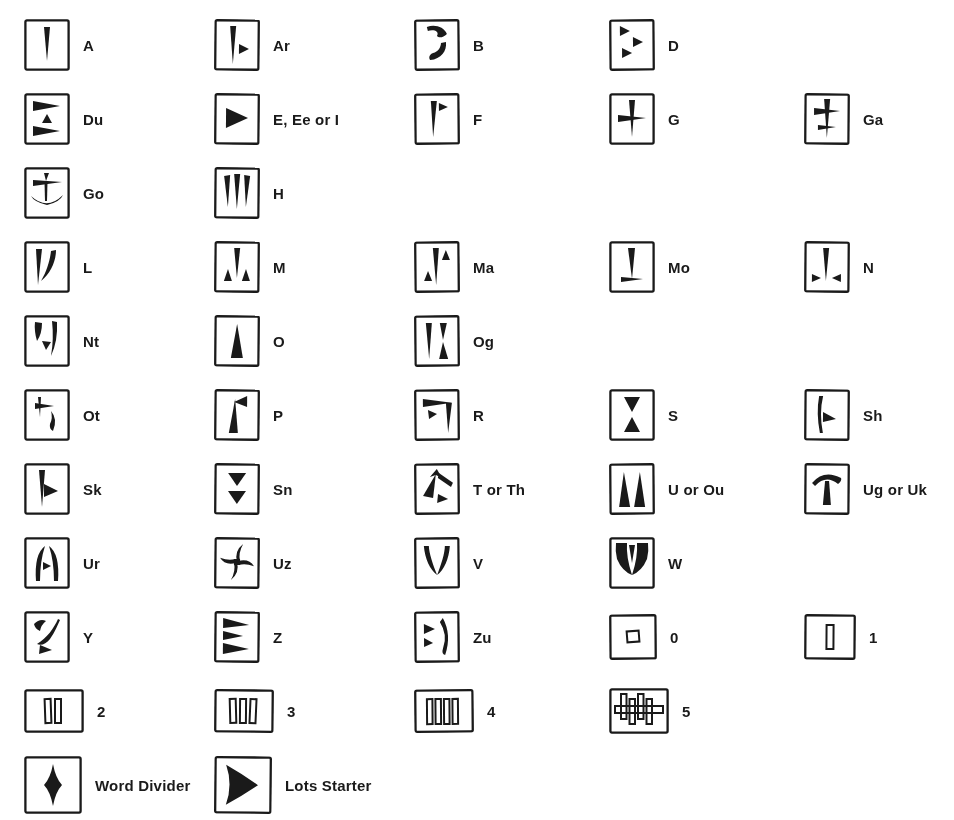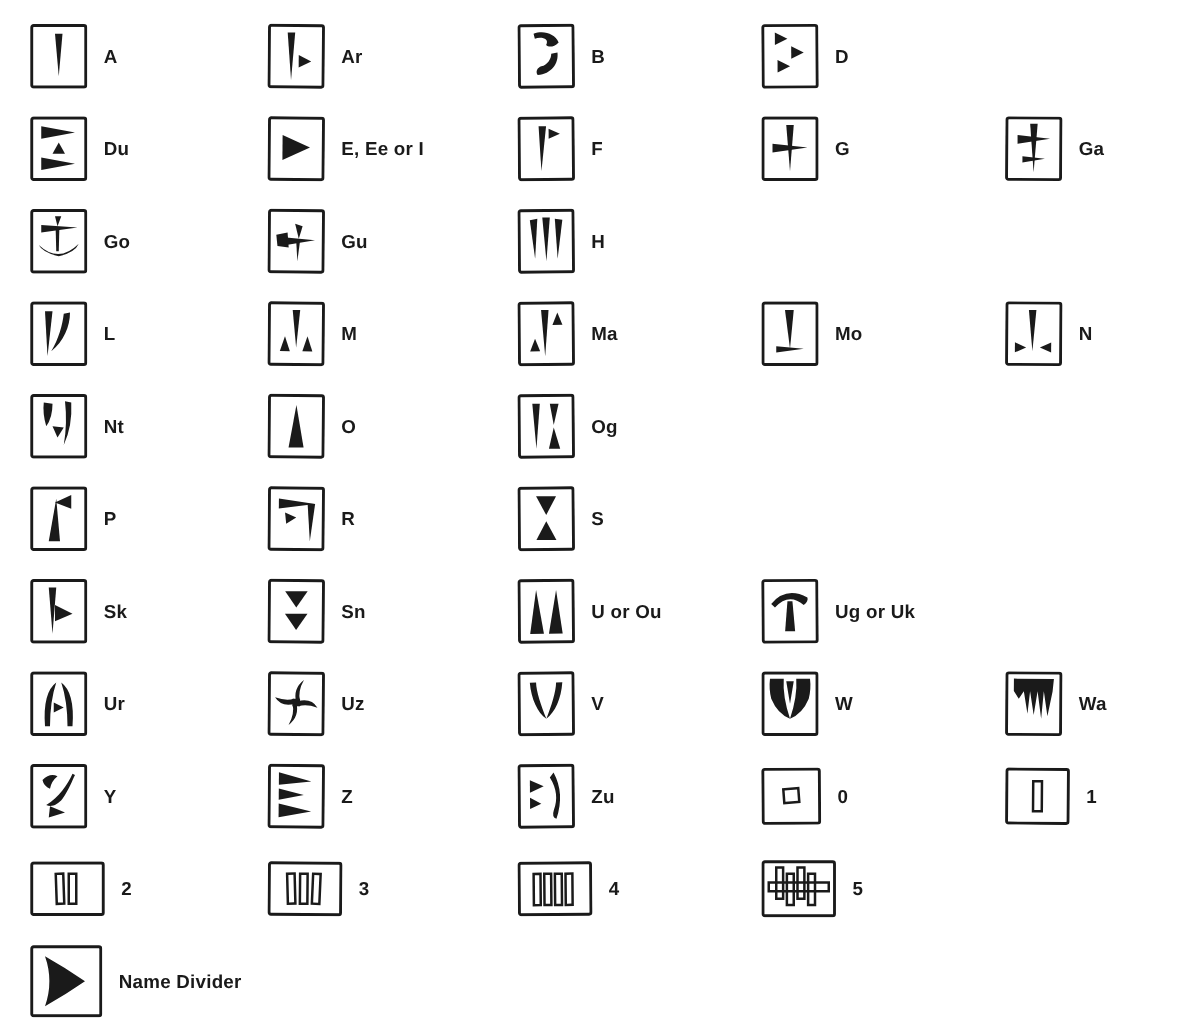--- a/index.html
+++ b/index.html
@@ -135,32 +135,20 @@
             <polygon points="17.5,11 20.5,11 20,30 18,30"></polygon>
             <path d="M4 25 Q20 40 36 24 Q33 31 20 34 Q7 31 4 25 Z"></path>
           </g>
         </svg>
         <span class="glabel">Go</span>
       </div>
       <div class="cell">
         <svg width="46" height="52" viewBox="0 0 46 52">
           <rect x="1.4" y="1.4" width="43.2" height="49.2" rx="1.5" fill="#fff" stroke="#1a1a1a" stroke-width="2.3"></rect>
           <g fill="#1a1a1a" transform="translate(3,4)">
-            <polygon points="4,17 13,15 14,27 5,26"></polygon>
-            <polygon points="12,19 35,21 12,25"></polygon>
-            <polygon points="19,8 25,10 22,20"></polygon>
-            <polygon points="20,22 23,22 21,38"></polygon>
-          </g>
-        </svg>
-        <span class="glabel">Gu</span>
-      </div>
-      <div class="cell">
-        <svg width="46" height="52" viewBox="0 0 46 52">
-          <rect x="1.4" y="1.4" width="43.2" height="49.2" rx="1.5" fill="#fff" stroke="#1a1a1a" stroke-width="2.3"></rect>
-          <g fill="#1a1a1a" transform="translate(3,4)">
             <polygon points="7,5 13,4 11,36"></polygon>
             <polygon points="17,3 23,3 20,38"></polygon>
             <polygon points="27,4 33,5 29,36"></polygon>
           </g>
         </svg>
         <span class="glabel">H</span>
       </div>
     </div>
     <div class="row">
       <div class="cell">
@@ -248,20 +236,31 @@
           </g>
         </svg>
         <span class="glabel">Og</span>
       </div>
     </div>
     <div class="row">
       <div class="cell">
         <svg width="46" height="52" viewBox="0 0 46 52">
           <rect x="1.4" y="1.4" width="43.2" height="49.2" rx="1.5" fill="#fff" stroke="#1a1a1a" stroke-width="2.3"></rect>
           <g fill="#1a1a1a" transform="translate(3,4)">
+            <polygon points="11,4 14,4 13,24"></polygon>
+            <polygon points="8,10 27,13 8,16"></polygon>
+            <path d="M24 18 Q31 26 26 38 Q22 36 23 31 Q26 25 24 18 Z"></path>
+          </g>
+        </svg>
+        <span class="glabel">Ot</span>
+      </div>
+      <div class="cell">
+        <svg width="46" height="52" viewBox="0 0 46 52">
+          <rect x="1.4" y="1.4" width="43.2" height="49.2" rx="1.5" fill="#fff" stroke="#1a1a1a" stroke-width="2.3"></rect>
+          <g fill="#1a1a1a" transform="translate(3,4)">
             <polygon points="12,40 21,40 18,6"></polygon>
             <polygon points="30,3 17,9 30,14"></polygon>
           </g>
         </svg>
         <span class="glabel">P</span>
       </div>
       <div class="cell">
         <svg width="46" height="52" viewBox="0 0 46 52">
           <rect x="1.4" y="1.4" width="43.2" height="49.2" rx="1.5" fill="#fff" stroke="#1a1a1a" stroke-width="2.3"></rect>
           <g fill="#1a1a1a" transform="translate(3,4)">
@@ -275,20 +274,30 @@
       <div class="cell">
         <svg width="46" height="52" viewBox="0 0 46 52">
           <rect x="1.4" y="1.4" width="43.2" height="49.2" rx="1.5" fill="#fff" stroke="#1a1a1a" stroke-width="2.3"></rect>
           <g fill="#1a1a1a" transform="translate(3,4)">
             <polygon points="12,4 28,4 20,19"></polygon>
             <polygon points="20,24 28,39 12,39"></polygon>
           </g>
         </svg>
         <span class="glabel">S</span>
       </div>
+      <div class="cell">
+        <svg width="46" height="52" viewBox="0 0 46 52">
+          <rect x="1.4" y="1.4" width="43.2" height="49.2" rx="1.5" fill="#fff" stroke="#1a1a1a" stroke-width="2.3"></rect>
+          <g fill="#1a1a1a" transform="translate(3,4)">
+            <path d="M12 3 L16 3 Q12 20 16 40 L13 40 Q9 20 12 3 Z"></path>
+            <polygon points="16,19 29,26 16,29"></polygon>
+          </g>
+        </svg>
+        <span class="glabel">Sh</span>
+      </div>
     </div>
     <div class="row">
       <div class="cell">
         <svg width="46" height="52" viewBox="0 0 46 52">
           <rect x="1.4" y="1.4" width="43.2" height="49.2" rx="1.5" fill="#fff" stroke="#1a1a1a" stroke-width="2.3"></rect>
           <g fill="#1a1a1a" transform="translate(3,4)">
             <polygon points="12,3 18,3 15,40"></polygon>
             <polygon points="17,17 31,24 17,30"></polygon>
           </g>
         </svg>
@@ -296,20 +305,32 @@
       </div>
       <div class="cell">
         <svg width="46" height="52" viewBox="0 0 46 52">
           <rect x="1.4" y="1.4" width="43.2" height="49.2" rx="1.5" fill="#fff" stroke="#1a1a1a" stroke-width="2.3"></rect>
           <g fill="#1a1a1a" transform="translate(3,4)">
             <polygon points="11,6 29,6 20,19"></polygon>
             <polygon points="11,24 29,24 20,37"></polygon>
           </g>
         </svg>
         <span class="glabel">Sn</span>
+      </div>
+      <div class="cell">
+        <svg width="46" height="52" viewBox="0 0 46 52">
+          <rect x="1.4" y="1.4" width="43.2" height="49.2" rx="1.5" fill="#fff" stroke="#1a1a1a" stroke-width="2.3"></rect>
+          <g fill="#1a1a1a" transform="translate(3,4)">
+            <polygon points="13,10 20,2 25,11 19,8"></polygon>
+            <polygon points="19,7 6,29 16,31"></polygon>
+            <polygon points="22,6 36,16 34,20 21,11"></polygon>
+            <polygon points="21,27 31,32 20,36"></polygon>
+          </g>
+        </svg>
+        <span class="glabel">T or Th</span>
       </div>
       <div class="cell">
         <svg width="46" height="52" viewBox="0 0 46 52">
           <rect x="1.4" y="1.4" width="43.2" height="49.2" rx="1.5" fill="#fff" stroke="#1a1a1a" stroke-width="2.3"></rect>
           <g fill="#1a1a1a" transform="translate(3,4)">
             <polygon points="7,40 12,5 18,40"></polygon>
             <polygon points="22,40 28,5 33,40"></polygon>
           </g>
         </svg>
         <span class="glabel">U or Ou</span>
@@ -364,29 +385,20 @@
         <svg width="46" height="52" viewBox="0 0 46 52">
           <rect x="1.4" y="1.4" width="43.2" height="49.2" rx="1.5" fill="#fff" stroke="#1a1a1a" stroke-width="2.3"></rect>
           <g fill="#1a1a1a" transform="translate(3,4)">
             <path d="M4 2 L15 2 Q14 16 20 34 Q10 30 5 18 Q3 10 4 2 Z"></path>
             <path d="M36 2 L25 2 Q26 16 20 34 Q30 30 35 18 Q37 10 36 2 Z"></path>
             <polygon points="17,4 23,4 20,22"></polygon>
           </g>
         </svg>
         <span class="glabel">W</span>
       </div>
-      <div class="cell">
-        <svg width="46" height="52" viewBox="0 0 46 52">
-          <rect x="1.4" y="1.4" width="43.2" height="49.2" rx="1.5" fill="#fff" stroke="#1a1a1a" stroke-width="2.3"></rect>
-          <g fill="#1a1a1a" transform="translate(3,4)">
-            <path d="M4 2 L36 2 L35 12 L31 32 L28 12 L26 34 L23 12 L20 31 L17 12 L15 30 L12 12 L8 18 L4 12 Z"></path>
-          </g>
-        </svg>
-        <span class="glabel">Wa</span>
-      </div>
     </div>
     <div class="row">
       <div class="cell">
         <svg width="46" height="52" viewBox="0 0 46 52">
           <rect x="1.4" y="1.4" width="43.2" height="49.2" rx="1.5" fill="#fff" stroke="#1a1a1a" stroke-width="2.3"></rect>
           <g fill="#1a1a1a" transform="translate(3,4)">
             <path d="M7 9 Q13 3 19 6 Q14 10 13 16 Q8 14 7 9 Z"></path>
             <path d="M31 4 C27 13 20 23 10 29 C14 31 19 29 23 24 C28 17 31 9 33 5 Z"></path>
             <polygon points="13,30 25,35 12,39"></polygon>
           </g>
@@ -480,19 +492,28 @@
           </g>
         </svg>
         <span class="glabel">5</span>
       </div>
     </div>
     <div class="row">
       <div class="cell">
         <svg width="58" height="58" viewBox="0 0 58 58">
           <rect x="1.4" y="1.4" width="55.2" height="55.2" rx="1.5" fill="#fff" stroke="#1a1a1a" stroke-width="2.3"></rect>
           <g fill="#1a1a1a">
+            <path d="M29 8 Q31.5 22 38 29 Q31.5 36 29 50 Q26.5 36 20 29 Q26.5 22 29 8 Z"></path>
+          </g>
+        </svg>
+        <span class="glabel">Word Divider</span>
+      </div>
+      <div class="cell">
+        <svg width="58" height="58" viewBox="0 0 58 58">
+          <rect x="1.4" y="1.4" width="55.2" height="55.2" rx="1.5" fill="#fff" stroke="#1a1a1a" stroke-width="2.3"></rect>
+          <g fill="#1a1a1a">
             <path d="M12 9 Q28 18 44 29 Q28 40 12 49 Q19 29 12 9 Z"></path>
           </g>
         </svg>
-        <span class="glabel">Name Divider</span>
+        <span class="glabel">Lots Starter</span>
       </div>
     </div>
   </main>
 
 </body></html>

